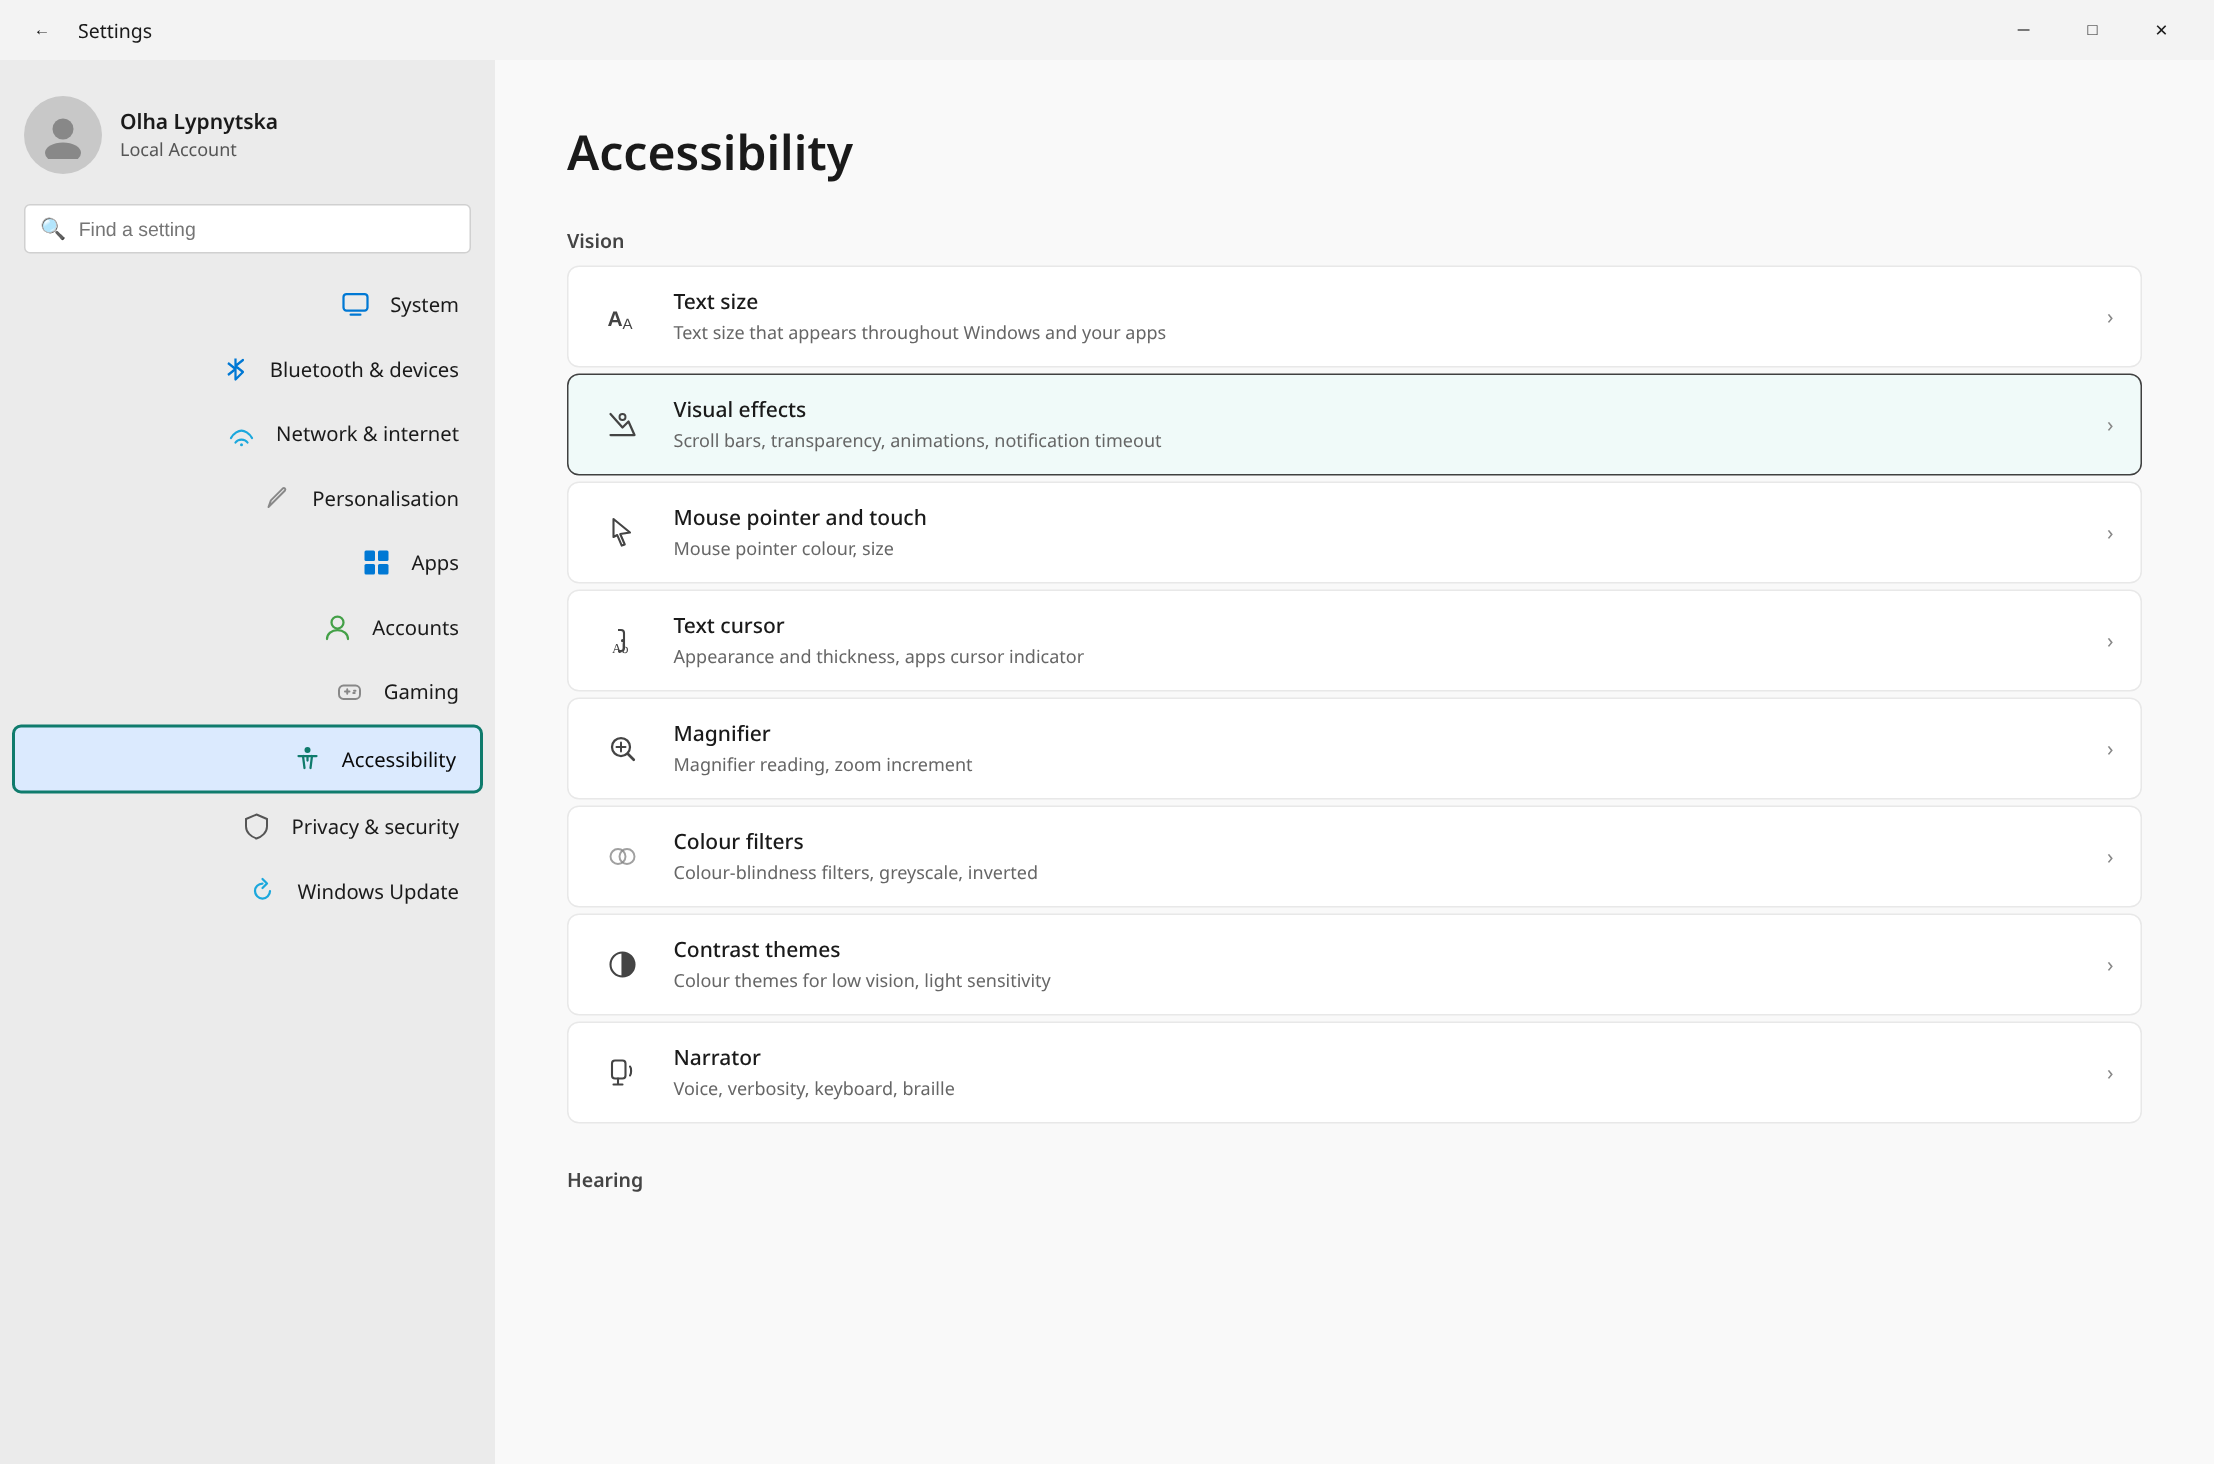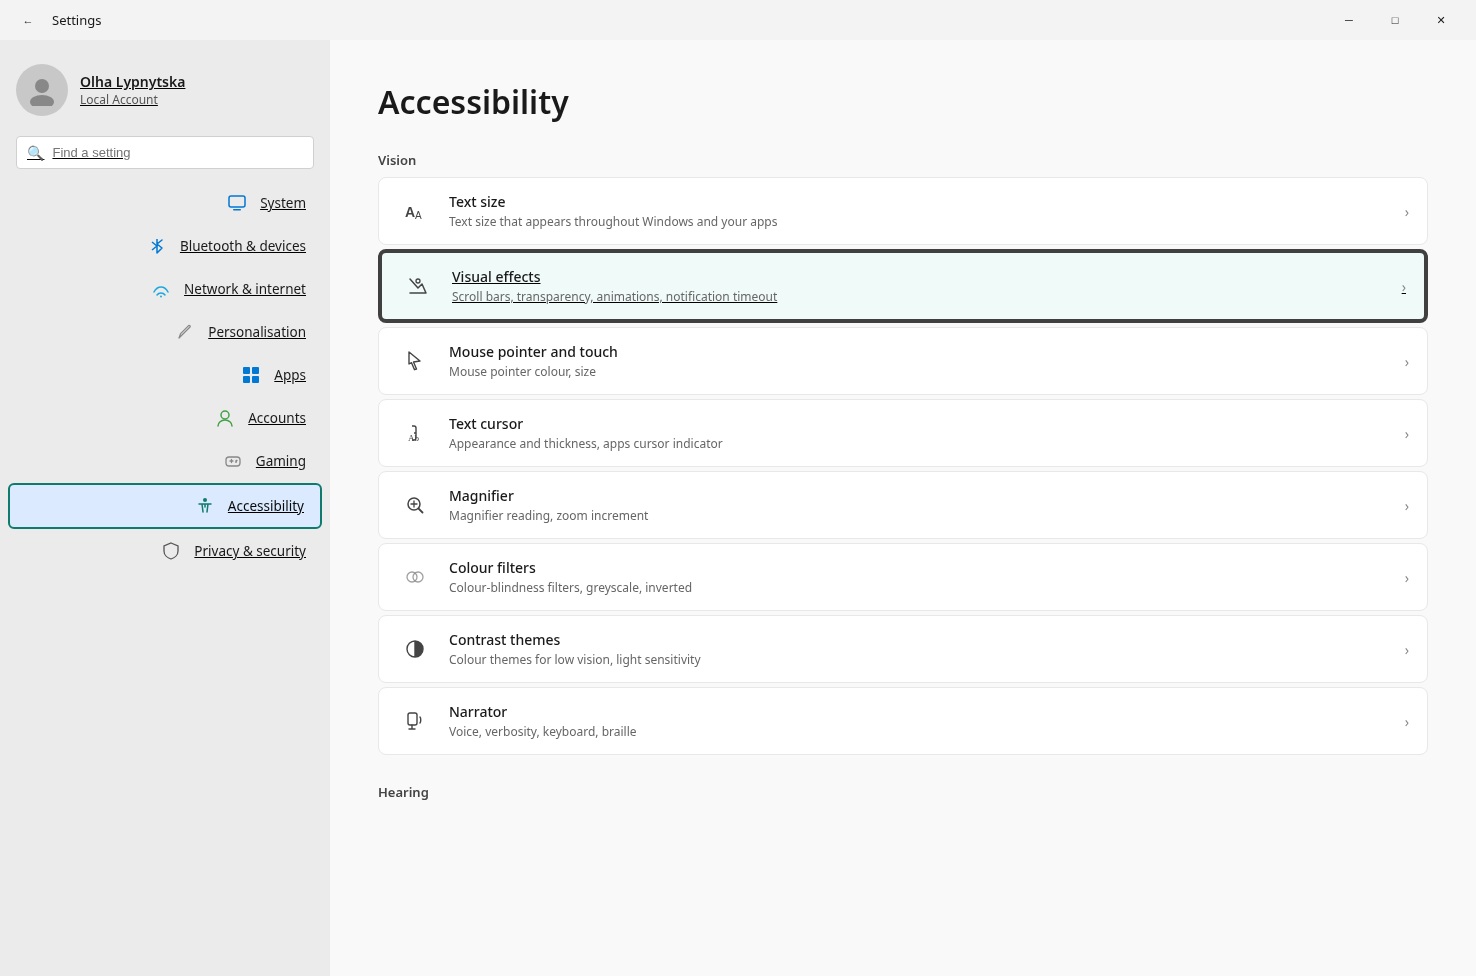--- a/index.html
+++ b/index.html
@@ -58,21 +58,20 @@
 
     
     .sidebar {
       width: 330px;
       flex-shrink: 0;
       background: #ebebeb;
       display: flex;
       flex-direction: column;
       overflow-y: auto;
       padding-bottom: 16px;
-      text-decoration: underline;
     }
 
     
     .user-profile {
       display: flex;
       align-items: center;
       gap: 12px;
       padding: 24px 16px 20px 16px;
     }
     .avatar {
@@ -163,23 +162,22 @@
 
     
     .settings-card {
       background: white;
       border-radius: 8px;
       margin-bottom: 4px;
       cursor: pointer;
       border: 1px solid #e8e8e8;
     }
     .settings-card.selected {
-      border: 4px solid #404040;
+      border: 1px solid #404040;
       background: #f0faf9;
-      text-decoration: underline;
     }
     .settings-row {
       display: flex;
       align-items: center;
       padding: 14px 18px;
       gap: 16px;
     }
     .settings-icon {
       width: 36px;
       height: 36px;
@@ -317,20 +315,29 @@
           <span>Accessibility</span>
         </div>
         <div class="nav-item">
           <span class="nav-icon">
             <svg width="20" height="20" viewBox="0 0 20 20" fill="none">
               <path d="M10 2l7 3v5c0 4-3.5 7-7 8C6.5 17 3 14 3 10V5l7-3z" stroke="#555" stroke-width="1.3"></path>
             </svg>
           </span>
           <span>Privacy &amp; security</span>
         </div>
+        <div class="nav-item">
+          <span class="nav-icon">
+            <svg width="20" height="20" viewBox="0 0 20 20" fill="none">
+              <path d="M15 10A5 5 0 1 1 10 5" stroke="#1ca8dd" stroke-width="1.5" stroke-linecap="round"></path>
+              <path d="M10 2l3 3-3 3" stroke="#1ca8dd" stroke-width="1.5" stroke-linecap="round" stroke-linejoin="round"></path>
+            </svg>
+          </span>
+          <span>Windows Update</span>
+        </div>
       </nav>
 
   </div>
 
   <div class="content">
     <h1 class="page-title">Accessibility</h1>
 
     <div class="section-label">Vision</div>
 
     <div id="vision-items">

